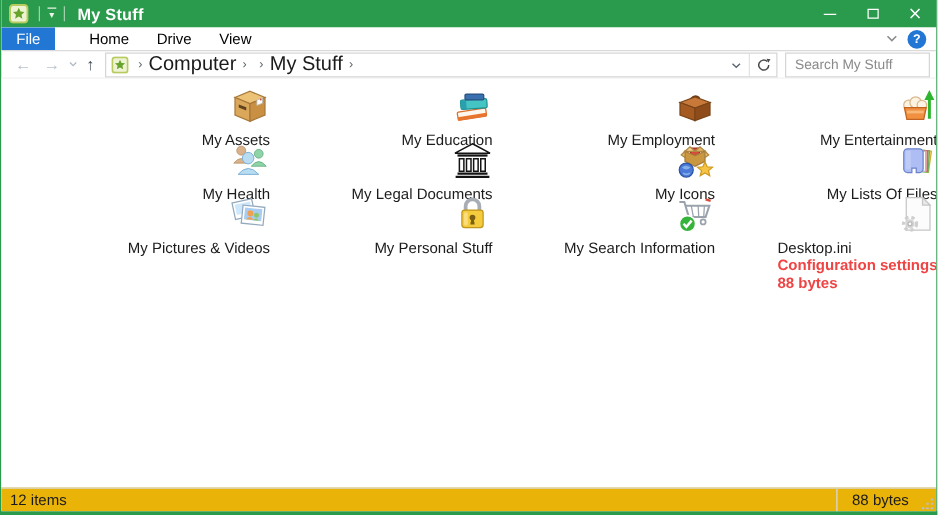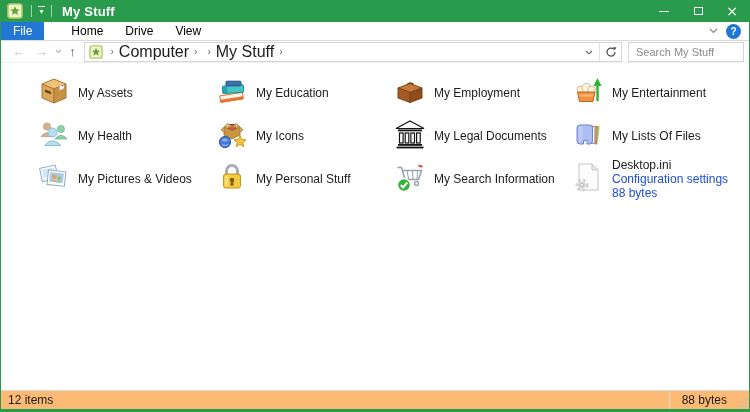--- a/index.html
+++ b/index.html
@@ -46,27 +46,27 @@
   .addr-spacer { flex:1; }
   .addr-chev { color:#5b6670; font-size:9px; padding:0 6px; }
   .addr-refresh { width:22px; height:18px; border-left:1px solid #e3e3e3; display:flex; align-items:center; justify-content:center; }
   .searchbox { width:116px; height:20px; border:1px solid #d6d6d6; background:#fff; display:flex; align-items:center; margin-left:6px; padding:0 4px 0 7px;gap:48px; }
   .searchbox input { border:none; outline:none; flex:1; font-size:11px; color:#333; font-family:"Liberation Sans", sans-serif; width:90px; background:transparent; }
   .searchbox input::placeholder { color:#8a8a8a; }
 
   
   .content { flex:1; background:#fff; padding:6px 0 0 37px; overflow:hidden; }
   .grid { display:grid; grid-template-columns:repeat(4,178px); grid-auto-rows:43px; }
-  .tile { display:flex; align-items:center; cursor:default; }
+  .tile { display:flex; align-items:flex-end; cursor:default;flex-direction:column; }
   .tile .ic { width:32px; height:32px; flex:0 0 32px; }
   .tile .txt { padding:4px 0 0 8px; font-size:12px; line-height:14px; color:#1b1b1b; }
-  .tile .sub { color:#1d4ed8; }
-
-  
-  .statusbar { height:19px; flex:0 0 19px; background:#fdba74; border-top:1px solid #d9d9d9; display:flex; align-items:center; font-size:12px; color:#1b1b1b; padding-left:7px; }
+  .tile .sub { color:#ef4444;font-weight:bold; }
+
+  
+  .statusbar { height:19px; flex:0 0 19px; background:#eab308; border-top:1px solid #d9d9d9; display:flex; align-items:center; font-size:12px; color:#1b1b1b; padding-left:7px; }
   .sb-spacer { flex:1; }
   .sb-div { width:1px; height:19px; background:#d9d9d9; }
   .sb-right { padding:0 10px 0 12px; }
   .grip { width:10px; height:10px; margin:6px 2px 0 0; }
 </style>
 </head>
 <body>
 
 <div class="window">
 
@@ -209,46 +209,46 @@
           <circle cx="23" cy="11" r="3.5" fill="#8fd4a8" stroke="#58a877" stroke-width="0.6"></circle>
           <path d="M17 21 q6-7.5 12,0 Z" fill="#8fd4a8" stroke="#58a877" stroke-width="0.6"></path>
           <circle cx="14.5" cy="14.5" r="4.6" fill="#b8dcf0" stroke="#7fb2d8" stroke-width="0.8"></circle>
           <path d="M6.5 27.5 q8-9.5 16.5,0 Z" fill="#b8dcf0" stroke="#7fb2d8" stroke-width="0.8"></path>
         </svg>
         <div class="txt">My Health</div>
       </div>
 
       <div class="tile">
         <svg class="ic" viewBox="0 0 32 32">
+          <polygon points="16,3 30,10.5 2,10.5" fill="#fff" stroke="#141414" stroke-width="1.2"></polygon>
+          <rect x="4" y="11.5" width="24" height="1.8" fill="#141414"></rect>
+          <rect x="5.5" y="15" width="3.6" height="10" fill="#fff" stroke="#141414" stroke-width="1.2"></rect>
+          <rect x="11.2" y="15" width="3.6" height="10" fill="#fff" stroke="#141414" stroke-width="1.2"></rect>
+          <rect x="16.9" y="15" width="3.6" height="10" fill="#fff" stroke="#141414" stroke-width="1.2"></rect>
+          <rect x="22.6" y="15" width="3.6" height="10" fill="#fff" stroke="#141414" stroke-width="1.2"></rect>
+          <rect x="4" y="26" width="24" height="1.8" fill="#141414"></rect>
+          <rect x="2.5" y="28.6" width="27" height="1.8" fill="#141414"></rect>
+        </svg>
+        <div class="txt">My Legal Documents</div>
+      </div>
+
+      <div class="tile">
+        <svg class="ic" viewBox="0 0 32 32">
           <rect x="12.5" y="6.5" width="7" height="6" fill="#d84a3a" stroke="#9e2f23"></rect>
           <polygon points="8,9 12,5.5 16,9" fill="#f0cd8a" stroke="#b08844"></polygon>
           <polygon points="24,9 20,5.5 16,9" fill="#e2b868" stroke="#b08844"></polygon>
           <polygon points="8,9 16,12.5 24,9 24,17 16,21 8,17" fill="#c9973f" stroke="#a8793a"></polygon>
           <polygon points="8,9 5,12 8,14" fill="#e8bd72" stroke="#b08844"></polygon>
           <polygon points="24,9 27,12 24,14" fill="#e8bd72" stroke="#b08844"></polygon>
           <circle cx="9" cy="24" r="5.6" fill="#4a79d8" stroke="#2c55a8"></circle>
           <path d="M5.5 22 q3-3 7,0 q-3.5 3-7 0 Z" fill="#86b0e8"></path>
           <path d="M6.5 26.5 q2.5 2 5.5 0" stroke="#86b0e8" stroke-width="1.4" fill="none"></path>
           <polygon points="24,17.5 25.7,21.4 30,21.8 26.8,24.5 27.8,28.6 24,26.4 20.2,28.6 21.2,24.5 18,21.8 22.3,21.4" fill="#f6c445" stroke="#cf9a1f"></polygon>
         </svg>
         <div class="txt">My Icons</div>
-      </div>
-
-      <div class="tile">
-        <svg class="ic" viewBox="0 0 32 32">
-          <polygon points="16,3 30,10.5 2,10.5" fill="#fff" stroke="#141414" stroke-width="1.2"></polygon>
-          <rect x="4" y="11.5" width="24" height="1.8" fill="#141414"></rect>
-          <rect x="5.5" y="15" width="3.6" height="10" fill="#fff" stroke="#141414" stroke-width="1.2"></rect>
-          <rect x="11.2" y="15" width="3.6" height="10" fill="#fff" stroke="#141414" stroke-width="1.2"></rect>
-          <rect x="16.9" y="15" width="3.6" height="10" fill="#fff" stroke="#141414" stroke-width="1.2"></rect>
-          <rect x="22.6" y="15" width="3.6" height="10" fill="#fff" stroke="#141414" stroke-width="1.2"></rect>
-          <rect x="4" y="26" width="24" height="1.8" fill="#141414"></rect>
-          <rect x="2.5" y="28.6" width="27" height="1.8" fill="#141414"></rect>
-        </svg>
-        <div class="txt">My Legal Documents</div>
       </div>
 
       <div class="tile">
         <svg class="ic" viewBox="0 0 32 32">
           <rect x="20" y="8.5" width="6" height="17" fill="#f7e36b" stroke="#c9b23a" transform="rotate(8 23 17)"></rect>
           <rect x="19" y="8.5" width="6" height="17" fill="#9fd98f" stroke="#6aae58" transform="rotate(4 22 17)"></rect>
           <rect x="18" y="8.5" width="6" height="16.5" fill="#f5a0a0" stroke="#c96a6a" transform="rotate(1 21 17)"></rect>
           <rect x="17" y="9" width="5.5" height="16" fill="#fff" stroke="#b9b9b9"></rect>
           <path d="M8 7 h9.5 a3 3 0 0 1 3 3 v13 a3 3 0 0 1 -3 3 h-2.5 v-3.5 h-3.5 v3.5 h-3.5 a3 3 0 0 1 -3-3 v-13 a3 3 0 0 1 3-3 Z" fill="#aebef5" stroke="#6c83cc"></path>
           <rect x="6.5" y="8.5" width="4" height="15" fill="#c3cef8" opacity="0.8"></rect>

